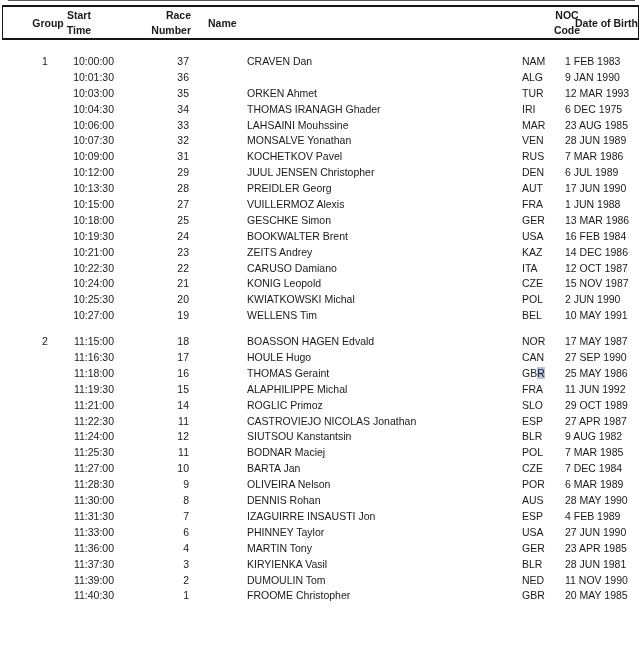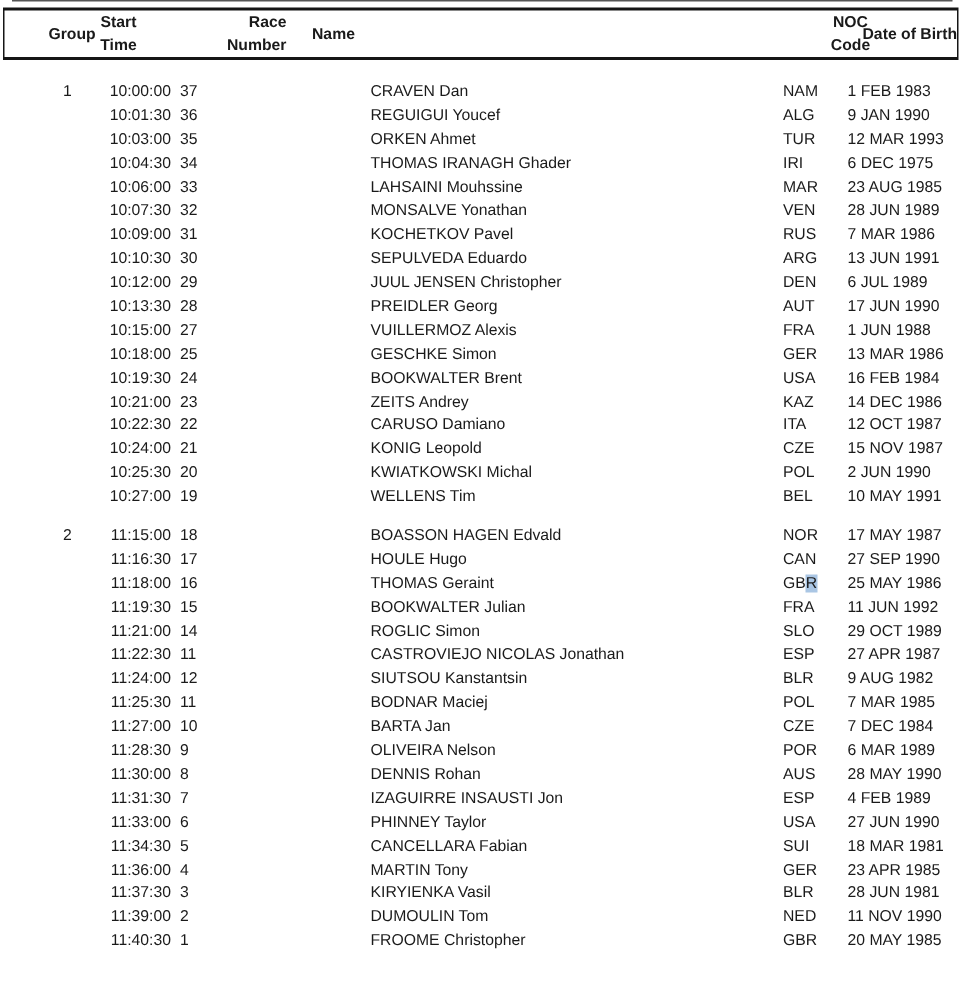--- a/index.html
+++ b/index.html
@@ -21,21 +21,21 @@
   .h-start { left:40px; width:72px; text-align:center; line-height:15px; }
   .h-race  { left:110px; width:78px; text-align:right; line-height:15px; }
   .h-name  { left:205px; width:200px; text-align:left; }
   .h-noc   { left:534px; width:60px; text-align:center; line-height:15px; }
   .h-dob   { left:515px; width:120px; text-align:right; }
   .rows { position:absolute; top:54px; left:0; width:643px; }
   .row { position:relative; height:15.9px; }
   .cell { position:absolute; top:0; line-height:15.9px; white-space:nowrap; }
   .c-group { left:0;    width:90px;  text-align:center; }
   .c-time  { left:20px;  width:94px;  text-align:right; }
-  .c-num   { left:120px; width:69px;  text-align:left; }
+  .c-num   { left:120px; width:69px;  text-align:right; }
   .c-name  { left:207px; width:312px; text-align:left;margin-left:40px; }
   .c-noc   { left:522px; width:60px;  text-align:left; }
   .c-dob   { left:565px; width:100px; }
   .group-gap { height:10px; }
   .hl { background:#aac6e4; }
 </style>
 </head>
 <body>
 
 <div class="page">
@@ -72,21 +72,20 @@
         <div class="cell c-time">10:00:00</div>
         <div class="cell c-num">37</div>
         <div class="cell c-name">CRAVEN Dan</div>
         <div class="cell c-noc">NAM</div>
         <div class="cell c-dob">1 FEB 1983</div>
       </div>
       <div class="row">
         <div class="cell c-group"></div>
         <div class="cell c-time">10:01:30</div>
         <div class="cell c-num">36</div>
-        <div class="cell c-name">REGUIGUI Youcef</div>
         <div class="cell c-noc">ALG</div>
         <div class="cell c-dob">9 JAN 1990</div>
       </div>
       <div class="row">
         <div class="cell c-group"></div>
         <div class="cell c-time">10:03:00</div>
         <div class="cell c-num">35</div>
         <div class="cell c-name">ORKEN Ahmet</div>
         <div class="cell c-noc">TUR</div>
         <div class="cell c-dob">12 MAR 1993</div>
@@ -115,28 +114,20 @@
         <div class="cell c-noc">VEN</div>
         <div class="cell c-dob">28 JUN 1989</div>
       </div>
       <div class="row">
         <div class="cell c-group"></div>
         <div class="cell c-time">10:09:00</div>
         <div class="cell c-num">31</div>
         <div class="cell c-name">KOCHETKOV Pavel</div>
         <div class="cell c-noc">RUS</div>
         <div class="cell c-dob">7 MAR 1986</div>
-      </div>
-      <div class="row">
-        <div class="cell c-group"></div>
-        <div class="cell c-time">10:10:30</div>
-        <div class="cell c-num">30</div>
-        <div class="cell c-name">SEPULVEDA Eduardo</div>
-        <div class="cell c-noc">ARG</div>
-        <div class="cell c-dob">13 JUN 1991</div>
       </div>
       <div class="row">
         <div class="cell c-group"></div>
         <div class="cell c-time">10:12:00</div>
         <div class="cell c-num">29</div>
         <div class="cell c-name">JUUL JENSEN Christopher</div>
         <div class="cell c-noc">DEN</div>
         <div class="cell c-dob">6 JUL 1989</div>
       </div>
       <div class="row">
@@ -233,29 +224,29 @@
         <div class="cell c-time">11:18:00</div>
         <div class="cell c-num">16</div>
         <div class="cell c-name">THOMAS Geraint</div>
         <div class="cell c-noc">GB<span class="hl">R</span></div>
         <div class="cell c-dob">25 MAY 1986</div>
       </div>
       <div class="row">
         <div class="cell c-group"></div>
         <div class="cell c-time">11:19:30</div>
         <div class="cell c-num">15</div>
-        <div class="cell c-name">BOOKWALTER Julian</div>
+        <div class="cell c-name">ALAPHILIPPE Michal</div>
         <div class="cell c-noc">FRA</div>
         <div class="cell c-dob">11 JUN 1992</div>
       </div>
       <div class="row">
         <div class="cell c-group"></div>
         <div class="cell c-time">11:21:00</div>
         <div class="cell c-num">14</div>
-        <div class="cell c-name">ROGLIC Simon</div>
+        <div class="cell c-name">ROGLIC Primoz</div>
         <div class="cell c-noc">SLO</div>
         <div class="cell c-dob">29 OCT 1989</div>
       </div>
       <div class="row">
         <div class="cell c-group"></div>
         <div class="cell c-time">11:22:30</div>
         <div class="cell c-num">11</div>
         <div class="cell c-name">CASTROVIEJO NICOLAS Jonathan</div>
         <div class="cell c-noc">ESP</div>
         <div class="cell c-dob">27 APR 1987</div>
@@ -311,28 +302,20 @@
       <div class="row">
         <div class="cell c-group"></div>
         <div class="cell c-time">11:33:00</div>
         <div class="cell c-num">6</div>
         <div class="cell c-name">PHINNEY Taylor</div>
         <div class="cell c-noc">USA</div>
         <div class="cell c-dob">27 JUN 1990</div>
       </div>
       <div class="row">
         <div class="cell c-group"></div>
-        <div class="cell c-time">11:34:30</div>
-        <div class="cell c-num">5</div>
-        <div class="cell c-name">CANCELLARA Fabian</div>
-        <div class="cell c-noc">SUI</div>
-        <div class="cell c-dob">18 MAR 1981</div>
-      </div>
-      <div class="row">
-        <div class="cell c-group"></div>
         <div class="cell c-time">11:36:00</div>
         <div class="cell c-num">4</div>
         <div class="cell c-name">MARTIN Tony</div>
         <div class="cell c-noc">GER</div>
         <div class="cell c-dob">23 APR 1985</div>
       </div>
       <div class="row">
         <div class="cell c-group"></div>
         <div class="cell c-time">11:37:30</div>
         <div class="cell c-num">3</div>

